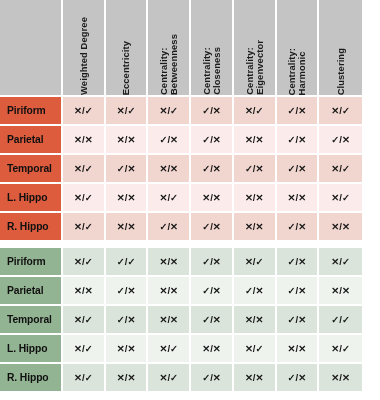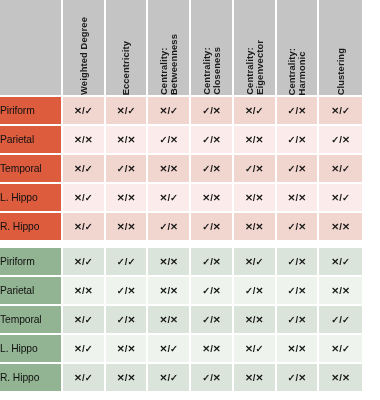--- a/index.html
+++ b/index.html
@@ -75,22 +75,23 @@
     vertical-align: middle;
     font-size: 9.5px;
     font-weight: bold;
     color: #161616;
     white-space: nowrap;
   }
   tbody td:last-child { border-right: none; }
 
   tbody td.rowlabel {
     text-align: left;
+    padding-left: 7px;
     font-size: 10.3px;
-    font-weight: normal;
+    font-weight: bold;
     color: #101010;
     letter-spacing: -0.1px;
   }
 
   
   tr.grp-red td.rowlabel { background: #dd5c3e; }
   tr.grp-red.band-a td.cell { background: #f1d6cf; }
   tr.grp-red.band-b td.cell { background: #fbeceb; }
 
   

